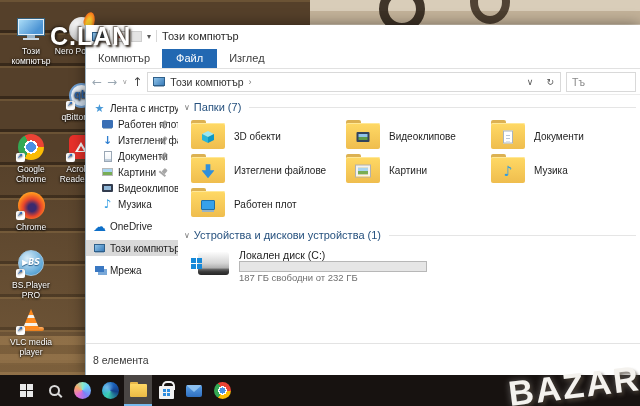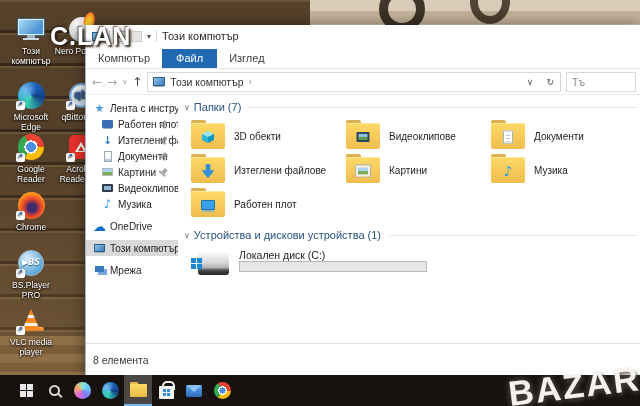--- a/index.html
+++ b/index.html
@@ -259,40 +259,33 @@
     </span>
     <span>Този компютър</span>
   </div>
   <div class="di" style="left:54px;top:14px;">
     <span class="ic ic-nero">
       <span class="disc"></span>
         <span class="flame"></span>
     </span>
     <span>Nero Portable</span>
   </div>
-  <div class="di" style="left:4px;top:80px;">
-    <span class="ic">
-      <span class="ic-edge"></span>
-        <span class="sc"></span>
-    </span>
-    <span>Microsoft Edge</span>
-  </div>
   <div class="di" style="left:54px;top:80px;">
     <span class="ic">
       <span class="ic-qb"></span>
         <span class="sc"></span>
     </span>
     <span>qBittorrent</span>
   </div>
   <div class="di" style="left:4px;top:132px;">
     <span class="ic">
       <span class="ic-chrome"></span>
         <span class="sc"></span>
     </span>
-    <span>Google Reader</span>
+    <span>Google Chrome</span>
   </div>
   <div class="di" style="left:54px;top:132px;">
     <span class="ic">
       <span class="ic-acrobat">
           <span class="tri"></span>
         </span>
         <span class="sc"></span>
     </span>
     <span>Acrobat Reader DC</span>
   </div>
@@ -507,20 +500,21 @@
           </div>
           <div class="drive-tile">
             <span class="drv">
               <span class="flag"></span>
             </span>
             <span class="drive-info">
               <span class="drive-name">Локален диск (C:)</span>
               <span class="drive-bar">
                 <span class="drive-fill" style="width: 20%;"></span>
               </span>
+              <span class="drive-free">187 ГБ свободни от 232 ГБ</span>
             </span>
           </div>
         </div>
 
       </div>
     </div>
 
     <div class="statusbar">
       <span>8 елемента</span>
     </div>

